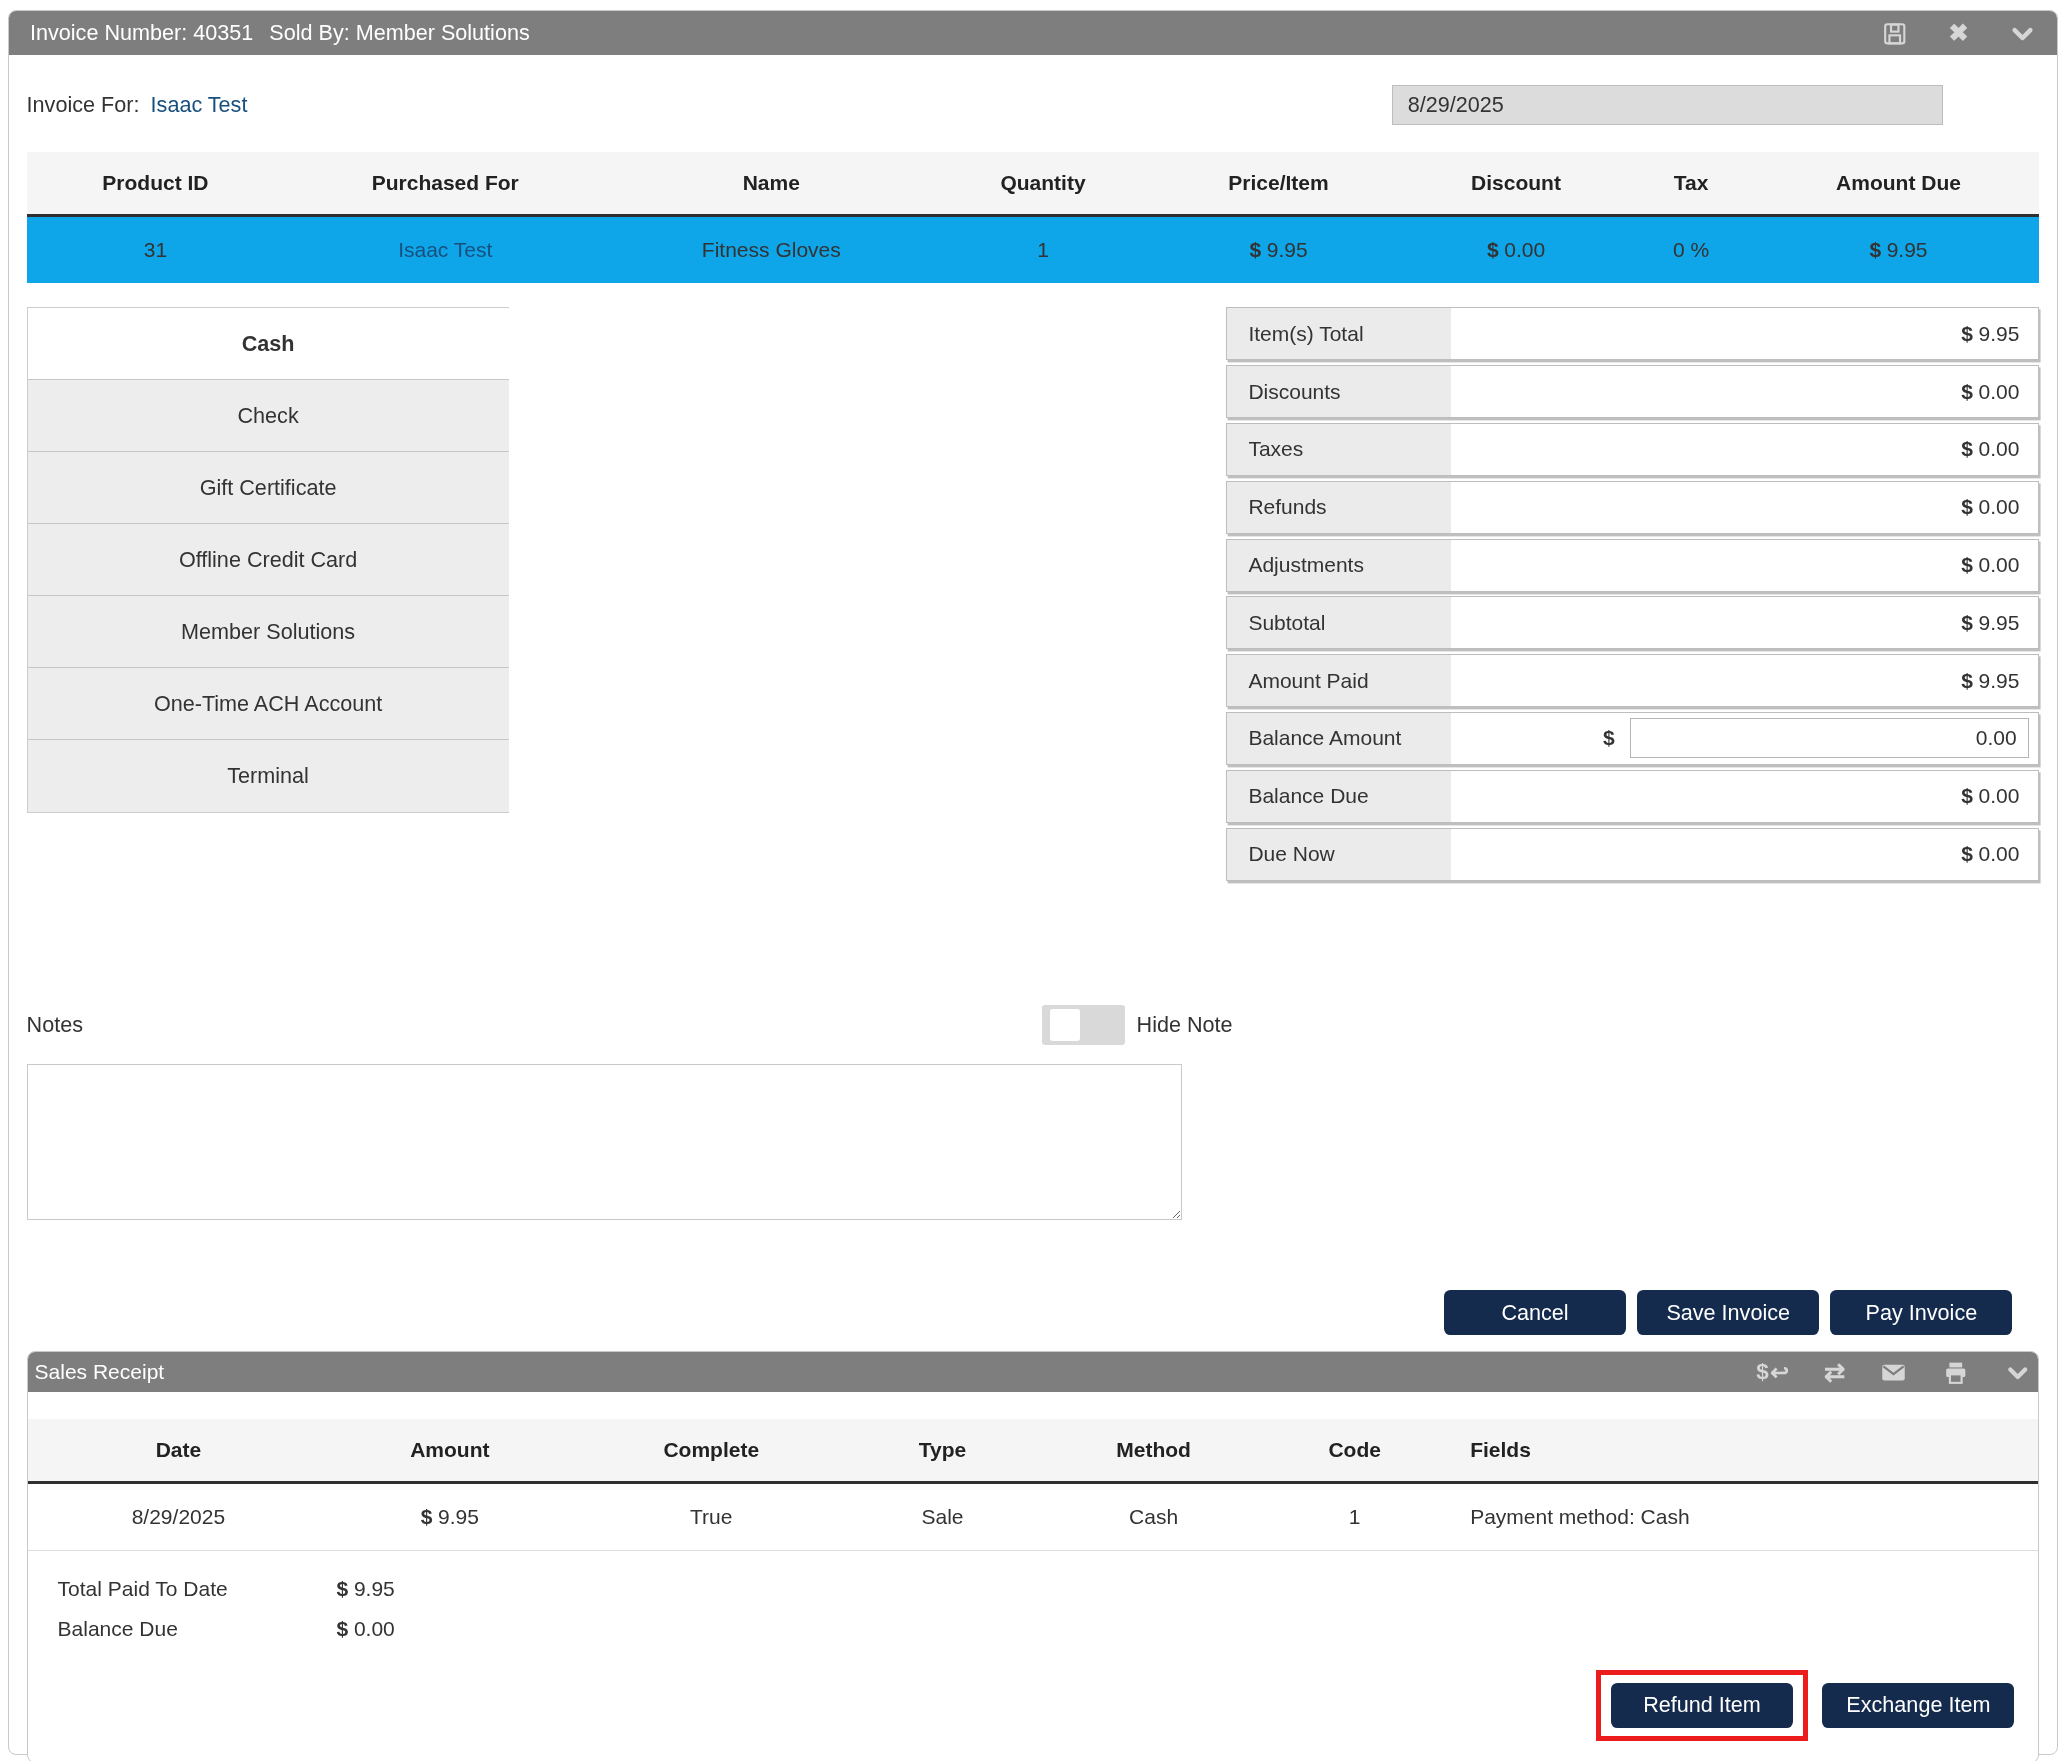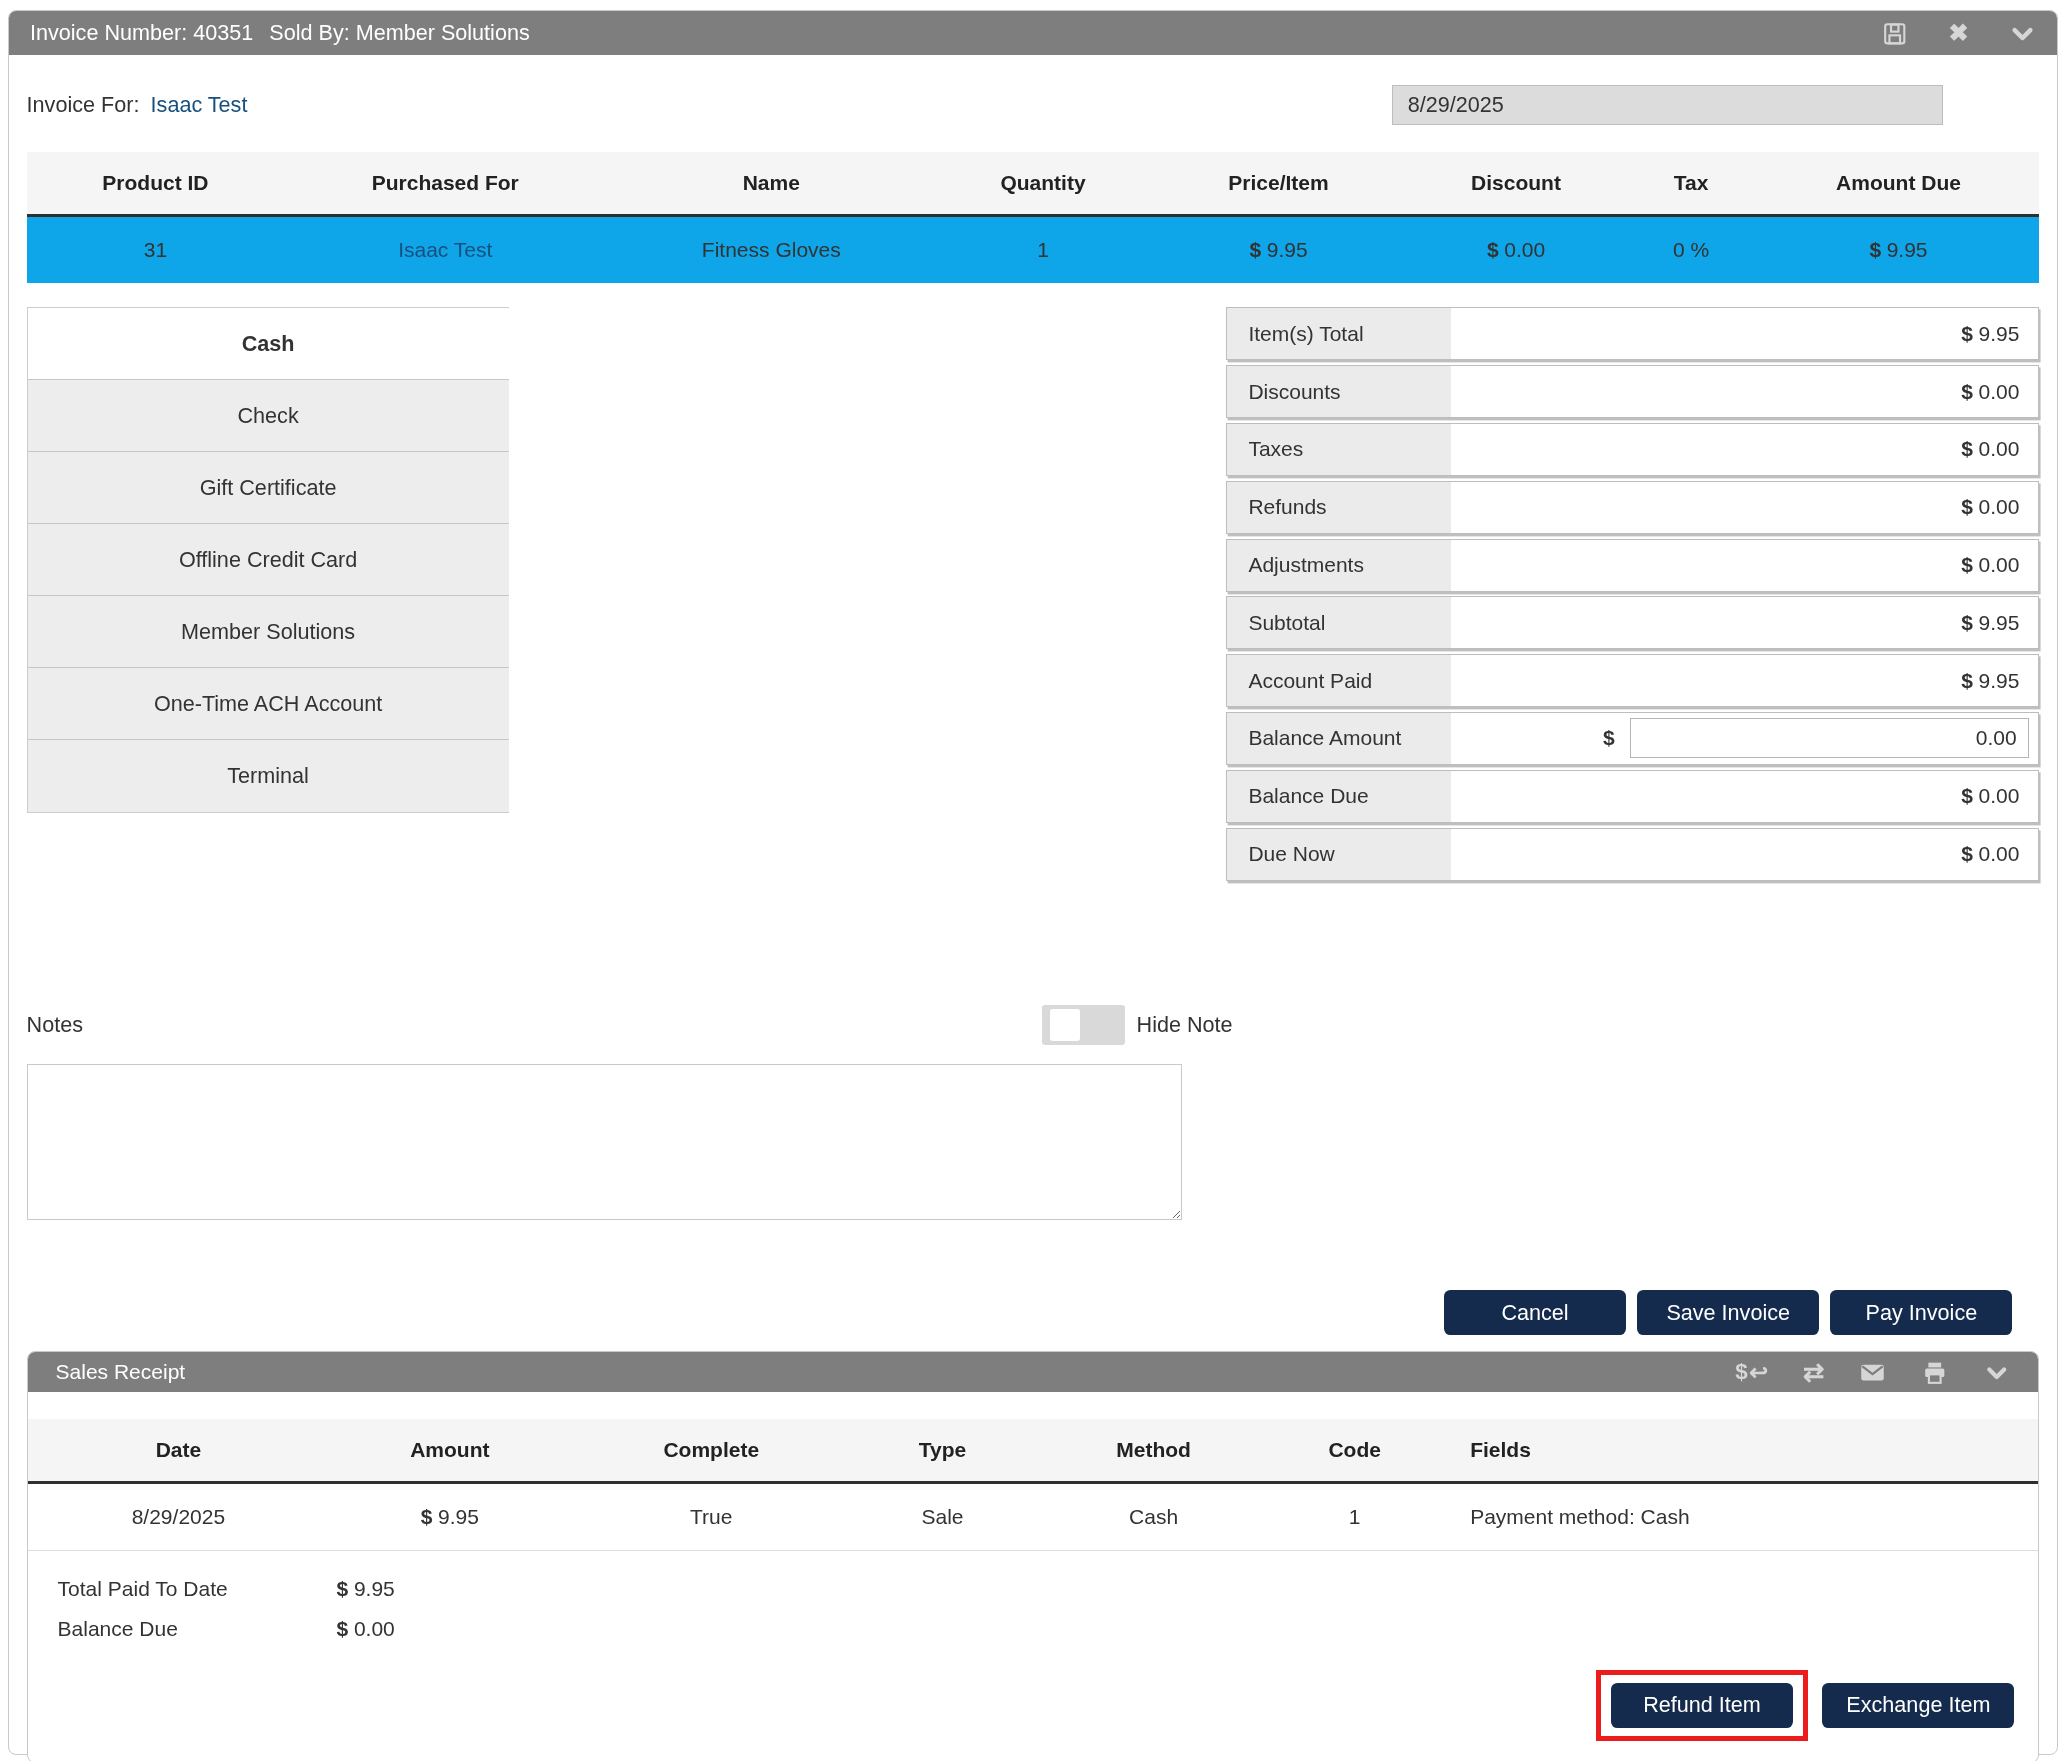--- a/index.html
+++ b/index.html
@@ -91,21 +91,21 @@
   .actions{ display:flex; justify-content:flex-end; gap:11.2px; margin-top:70px; padding-right:27px; }
   .btn{
     background:var(--accent-navy); color:#fff; border:none; border-radius:6.4px;
     height:45px; min-width:182px; padding:0 24px; font-size:21.6px; font-family:inherit; cursor:pointer;
   }
 
   
   .receipt{ margin:16px 0 0; border:0.8px solid #c9c9c9; border-radius:8px; background:#fff; }
   .receipt-bar{
     height:40px; background:var(--bar-gray); border-radius:7.2px 7.2px 0 0;
-    display:flex; align-items:center; color:#fff; font-size:21px; padding:0 28px;
+    display:flex; align-items:center; color:#fff; font-size:21px; padding:0 7px;
   }
   .receipt-bar .bar-icons{ margin-left:auto; display:flex; align-items:center; gap:35px; }
   .glyph-icon{ font-size:25.5px; font-weight:bold; color:#d6d6d6; line-height:1; }
   .refund-glyph{ display:flex; align-items:center; color:#d6d6d6; font-size:22.4px; font-weight:bold; gap:1.6px; }
   .receipt-table th{ padding:21px 6.4px; }
   .receipt-table td{ background:#fff; border-bottom:0.8px solid #ddd; }
   .col-left{ text-align:left !important; padding-left:35px !important; }
   .receipt-summary{ padding:25.5px 0 0 30px; font-size:21px; }
   .summary-row{ display:flex; align-items:center; margin-bottom:16px; }
   .summary-label{ width:279px; }
@@ -233,21 +233,21 @@
             </div>
         </div>
         <div class="total-row">
           <div class="total-label">Subtotal</div>
           <div class="total-value">
               <span class="dollar">$</span>
               <span>9.95</span>
             </div>
         </div>
         <div class="total-row">
-          <div class="total-label">Account Paid</div>
+          <div class="total-label">Amount Paid</div>
           <div class="total-value">
               <span class="dollar">$</span>
               <span>9.95</span>
             </div>
         </div>
         <div class="total-row">
           <div class="total-label">Balance Amount</div>
           <div class="total-value" style="padding-right:9.6px">
             <span class="dollar">$</span>
             <input class="pay-amount-input" value="0.00" style="">

